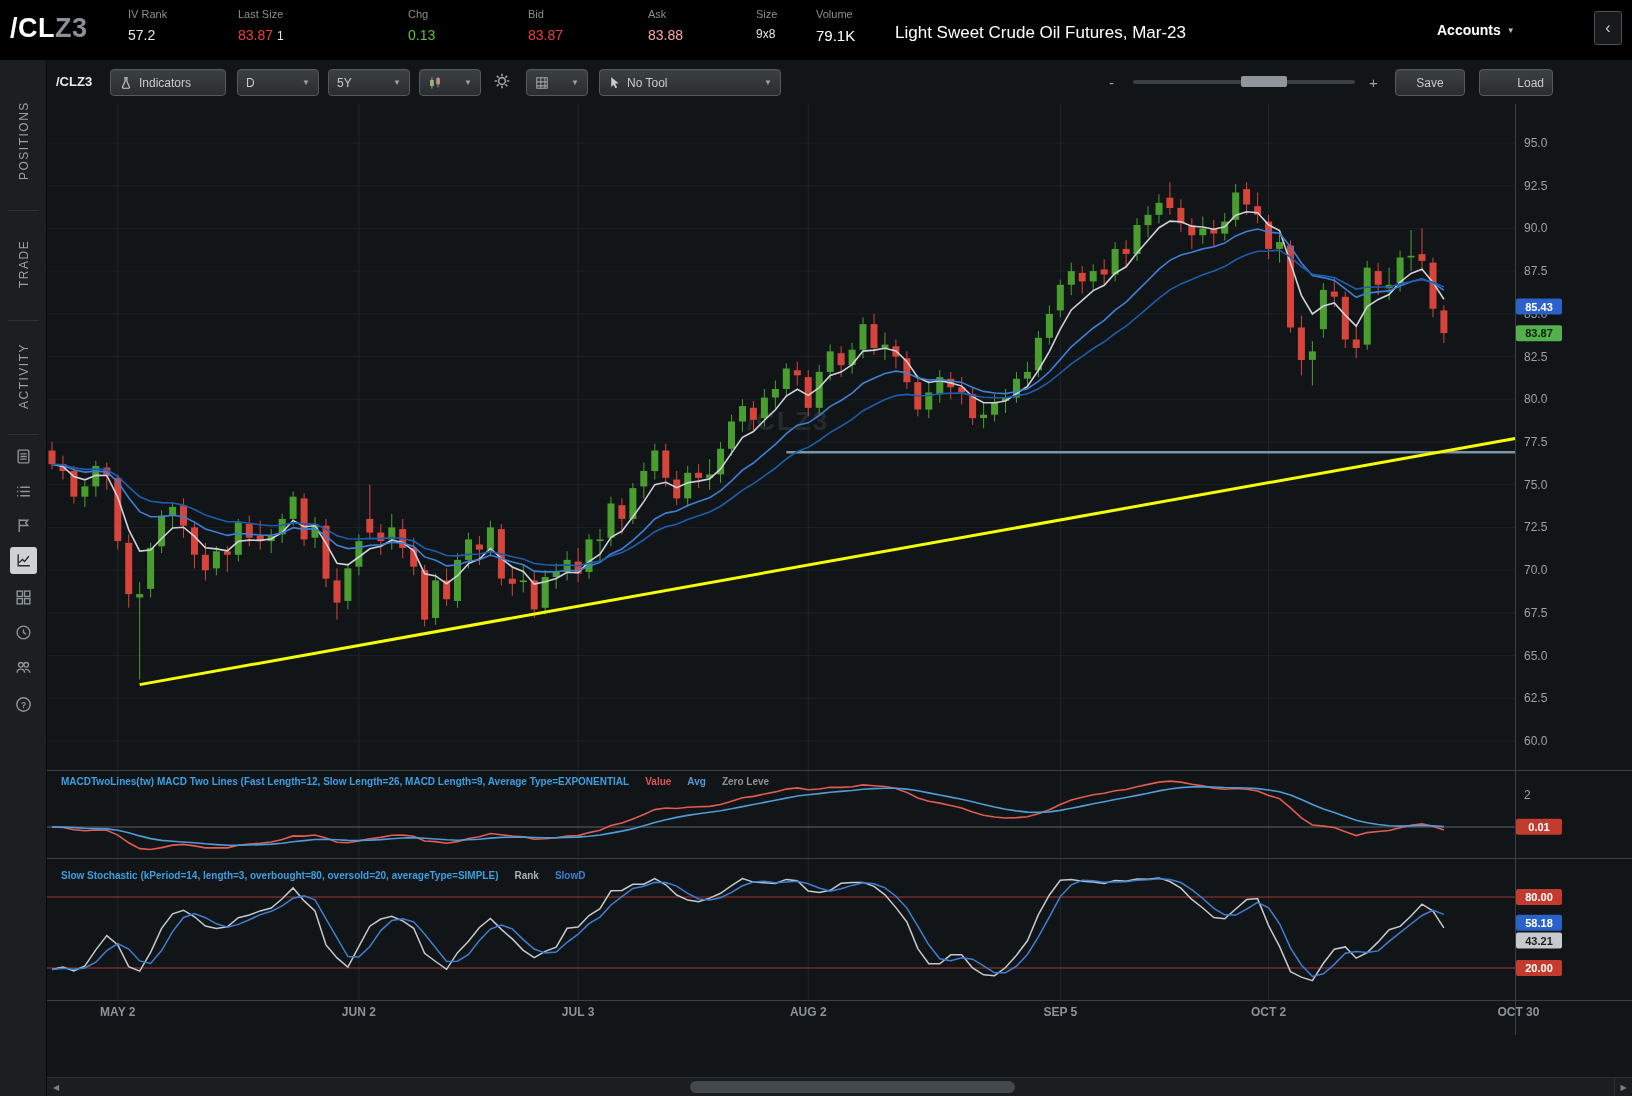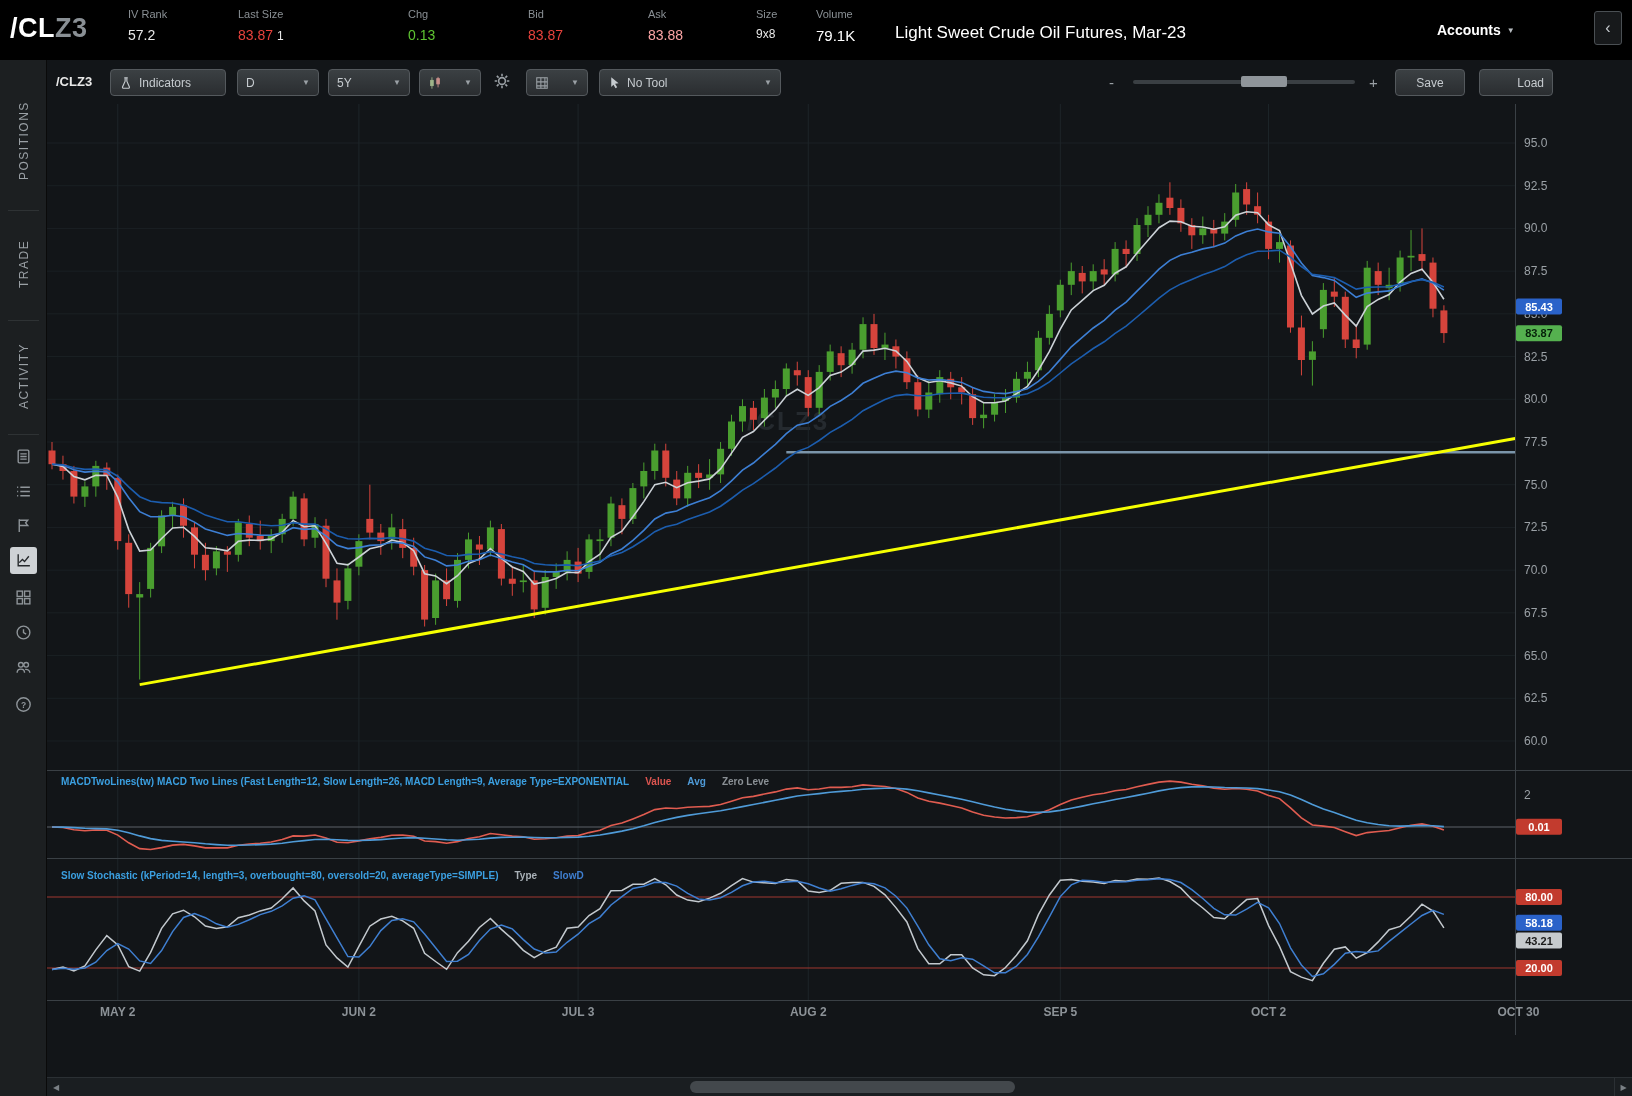--- a/index.html
+++ b/index.html
@@ -581,21 +581,21 @@
           <span>Load</span>
         </button>
     </div>
 
 
     <div class="panel-label" style="top:716px">
       <span style="color: rgb(59, 159, 224);">MACDTwoLines(tw) MACD Two Lines (Fast Length=12, Slow Length=26, MACD Length=9, Average Type=EXPONENTIAL</span><span class="leg" style="color: rgb(221, 85, 80);">Value</span><span class="leg" style="color: rgb(79, 155, 216);">Avg</span><span class="leg" style="color: rgb(138, 144, 149);">Zero Leve</span>
     </div>
 
     <div class="panel-label" style="top:810px">
-      <span style="color: rgb(59, 159, 224);">Slow Stochastic (kPeriod=14, length=3, overbought=80, oversold=20, averageType=SIMPLE)</span><span class="leg" style="color: rgb(170, 178, 184);">Type</span><span class="leg" style="color: rgb(63, 127, 209);">SlowD</span>
+      <span style="color: rgb(59, 159, 224);">Slow Stochastic (kPeriod=14, length=3, overbought=80, oversold=20, averageType=SIMPLE)</span><span class="leg" style="color: rgb(170, 178, 184);">Rank</span><span class="leg" style="color: rgb(63, 127, 209);">SlowD</span>
     </div>
 
     <div class="hscroll">
       <div class="sb-arrow left">◀</div>
       <div class="sb-thumb"></div>
       <div class="sb-arrow right">▶</div>
     </div>
   </div>
 </div>
 

